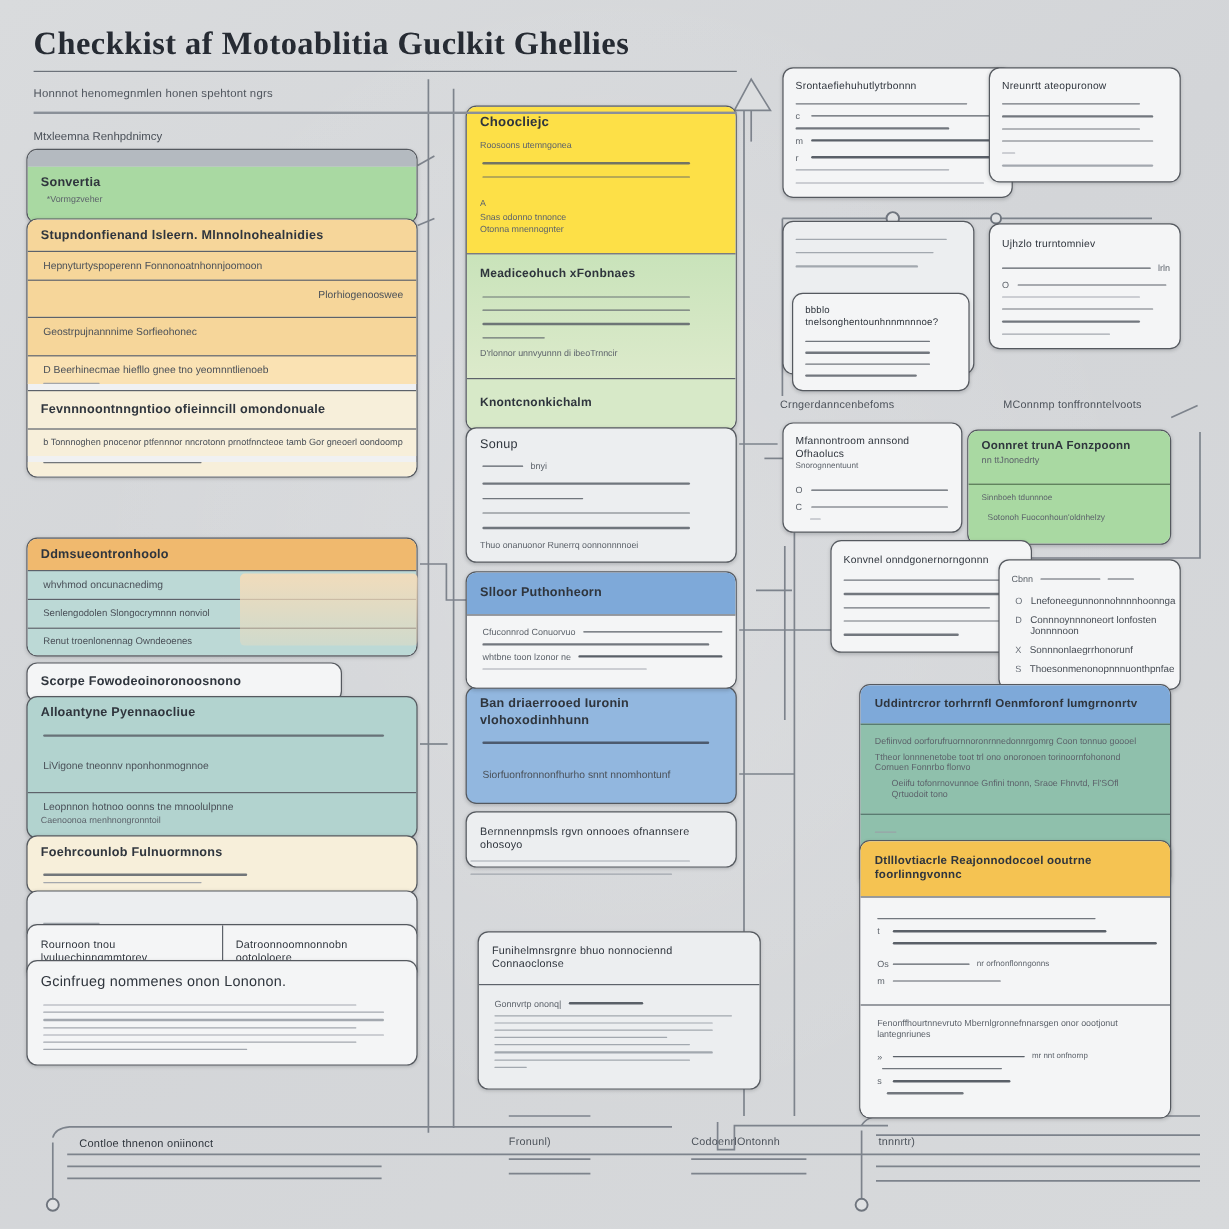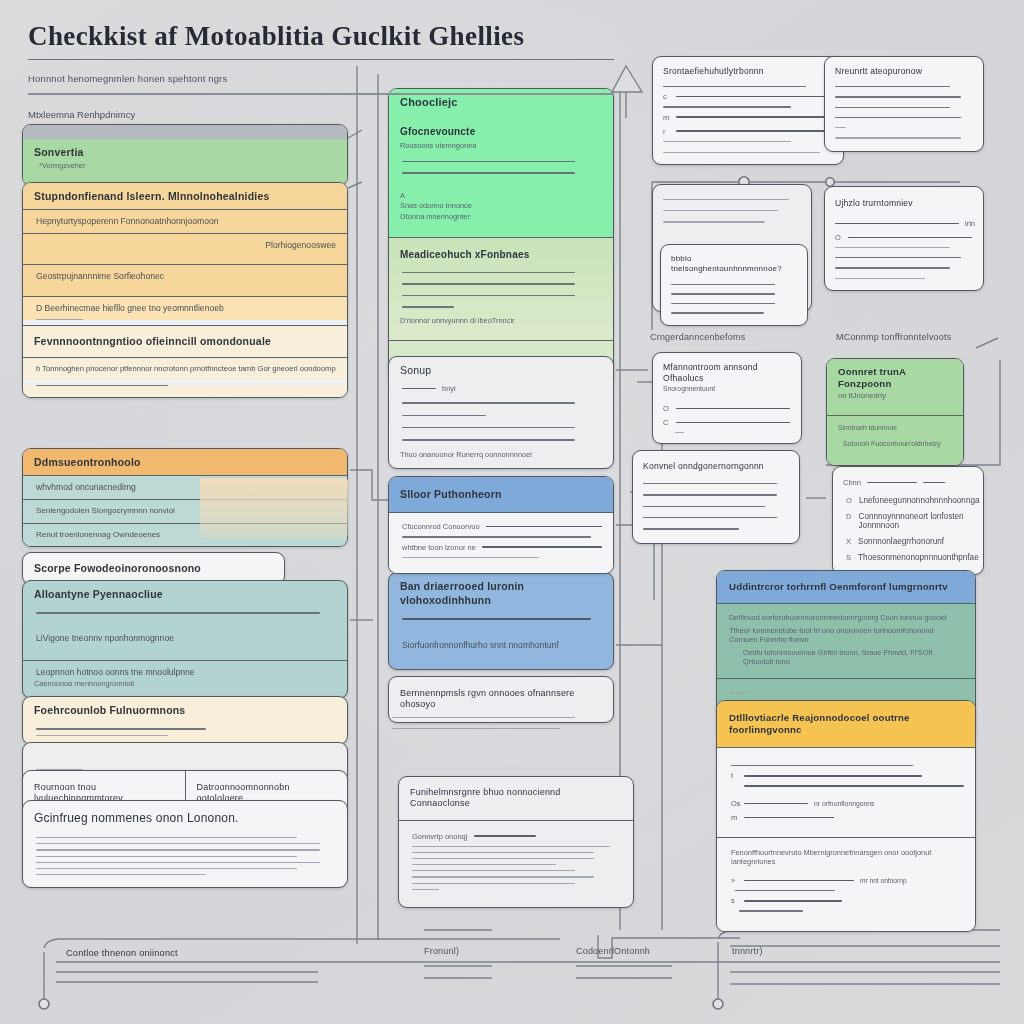--- a/index.html
+++ b/index.html
@@ -133,21 +133,21 @@
     position: absolute;
     z-index: 2;
     font-size: 9px;
     color: #4d535b;
     letter-spacing: .2px;
     white-space: nowrap;
   }
 
   
   .c-green    { background: #a9d9a2; }
-  .c-green-sm { background: #86efac; }
+  .c-green-sm { background: #fde047; }
   .c-green-lt { background: #d7e9c8; }
   .c-greengrad{ background: linear-gradient(180deg,#c9e3ba 0%, #dceacb 100%); }
   .c-gray-hd  { background: #b4bac0; }
   .c-amber    { background: #f0b96e; }
   .c-amber-b  { background: #f6d69a; }
   .c-amber-c  { background: #fae2b3; }
   .c-cream    { background: #f7efda; }
   .c-teal     { background: #bcd9d6; }
   .c-teal-d   { background: #b2d3cf; }
   .c-blue     { background: #7ea9d9; }
@@ -328,21 +328,20 @@
     <div class="rule light w60" style="margin-bottom:12px;"></div>
   </div>
 
   <div style="position:absolute; z-index:2; left:56px; top:938px; width:300px;">
     <div class="hdr" style="font-weight:normal; font-size:9.2px; padding-left:10px; padding-top:10px;">Contloe thnenon oniinonct</div>
   </div>
 
   <div class="card" style="left:388px; top:88px; width:226px;">
     <div class="c-green-sm" style="padding-bottom:10px;">
       <div class="hdr" style="font-size:11px;">Choocliejc</div>
-      <div class="hdr" style="font-size:10px; padding-top:10px; padding-bottom:3px;">Gfocnevouncte</div>
       <div class="sub" style="padding-left:11px;">Roosoons utemngonea</div>
       <div class="rule w88"></div>
       <div class="rule w88" style="margin-top:10px;"></div>
       <div class="sub" style="padding-left:11px; padding-top:12px; padding-bottom:1px;">A</div>
       <div class="sub" style="padding-left:11px; padding-bottom:1px;">Snas odonno tnnonce</div>
       <div class="sub" style="padding-left:11px;">Otonna mnennognter</div>
     </div>
 
     <div class="c-greengrad" style="border-top:1.4px solid #5d626a; padding-bottom:10px;">
       <div class="hdr" style="font-size:10px; padding-top:11px; padding-bottom:6px;">Meadiceohuch xFonbnaes</div>
@@ -492,32 +491,32 @@
       <span class="bx">O</span>
         <span class="bl"></span>
     </div>
     <div class="bullet-line" style="margin-left:10px;">
       <span class="bx">C</span>
         <span class="bl"></span>
     </div>
     <div class="rule light w22" style="margin-left:22px; margin-bottom:10px;"></div>
   </div>
 
-  <div class="card" style="left:826px; top:358px; width:138px;">
+  <div class="card" style="left:806px; top:358px; width:170px;">
     <div class="c-green" style="padding-bottom:9px;">
       <div class="hdr" style="font-size:9.6px; padding-bottom:1px;">Oonnret trunA Fonzpoonn</div>
       <div class="sub" style="padding-left:11px; font-size:7.6px;">nn ttJnonedrty</div>
     </div>
     <div class="c-green" style="border-top:1.4px solid #4f6f4c; padding:8px 0 12px 0; background:#a9d9a2;">
       <div class="sub" style="padding-left:11px; font-size:6.8px; padding-bottom:6px;">Sinnboeh tdunnnoe</div>
       <div class="sub" style="padding-left:16px; font-size:7px;">Sotonoh Fuoconhoun'oldnhelzy</div>
     </div>
   </div>
 
-  <div class="card c-white" style="left:632px; top:450px; width:168px;">
+  <div class="card c-white" style="left:692px; top:450px; width:168px;">
     <div class="hdr" style="font-weight:normal; font-size:8.6px; padding:10px 10px 6px 10px;">Konvnel onndgonernorngonnn</div>
     <div class="rule w95" style="margin-left:10px;"></div>
     <div class="rule w95" style="margin-left:10px; margin-top:10px;"></div>
     <div class="rule w88" style="margin-left:10px; margin-top:10px;"></div>
     <div class="rule w95" style="margin-left:10px; margin-top:10px;"></div>
     <div class="rule w72" style="margin-left:10px; margin-top:10px; margin-bottom:13px;"></div>
   </div>
 
   <div class="card c-white" style="left:832px; top:466px; width:152px;">
     <div class="bullet-line" style="margin-top:11px; margin-left:10px;">

